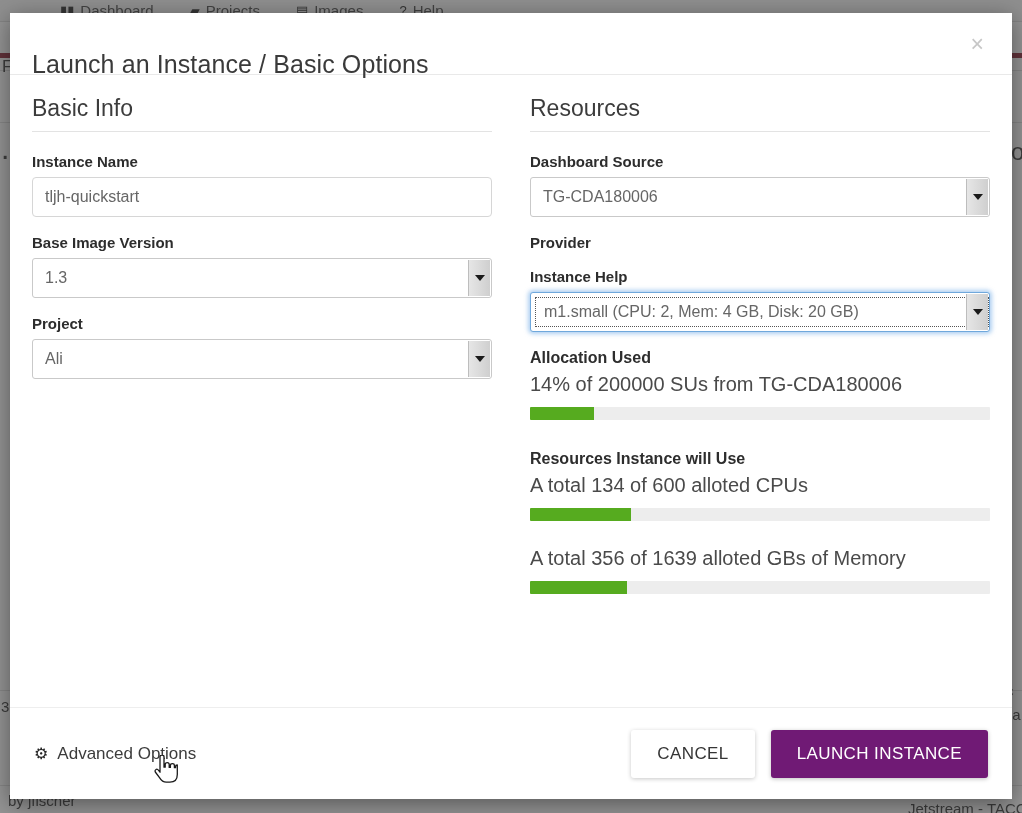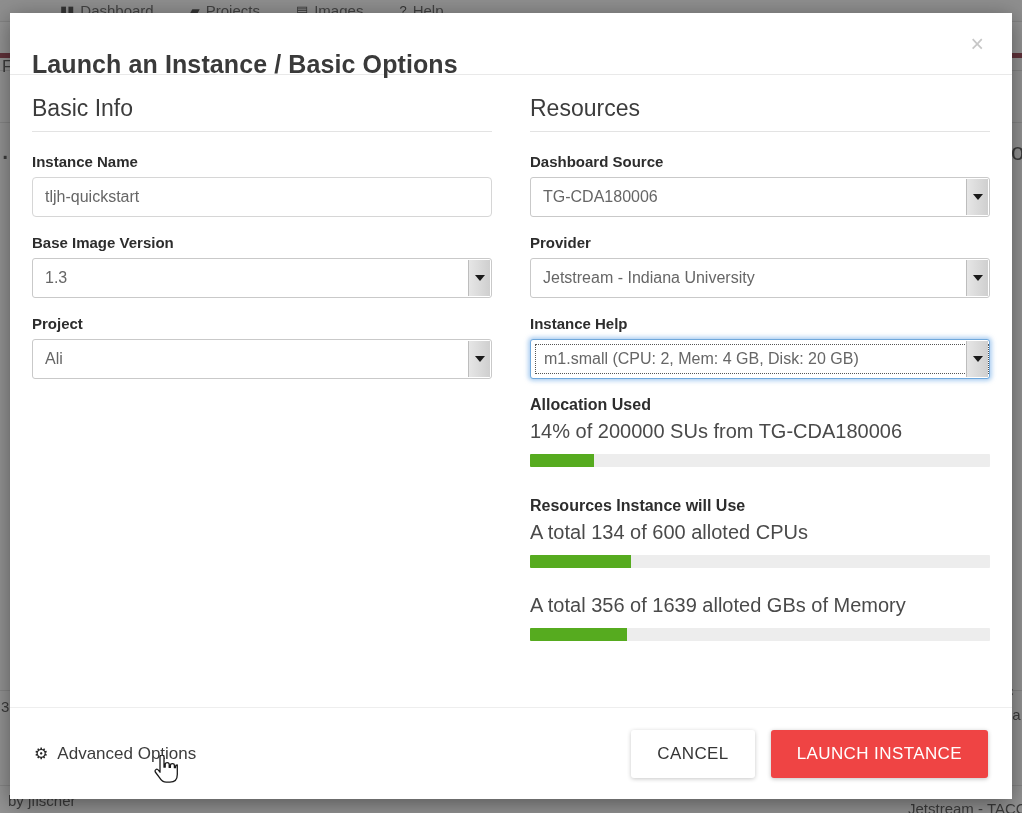--- a/index.html
+++ b/index.html
@@ -61,21 +61,21 @@
     display: flex; flex-direction: column;
   }
   .modal-header {
     position: relative;
     height: 62px; min-height: 62px;
     border-bottom: 1px solid #e9e9e9;
     display: flex; align-items: center;
     padding: 0 22px;
   }
   .modal-title {
-    font-size: 25px; color: #3a3a3a; font-weight: 700;
+    font-size: 25px; color: #3a3a3a; font-weight: 400;
     letter-spacing: .1px;
     margin-top: 42px;
   }
   .close-btn {
     position: absolute; right: 22px; top: 50%;
     transform: translateY(-50%);
     font-size: 23px; color: #c7c7c7;
     line-height: 1; background: none; border: none;
     cursor: pointer; padding: 2px 6px; font-family: "Liberation Sans", sans-serif;
   }
@@ -293,26 +293,20 @@
         <div class="select-wrap">
           <div class="select-box">
             <div class="select-value">TG-CDA180006</div>
             <div class="select-arrow"></div>
           </div>
         </div>
       </div>
 
       <div class="field">
         <label class="field-label">Provider</label>
-        <div class="select-wrap">
-          <div class="select-box">
-            <div class="select-value">Jetstream - Indiana University</div>
-            <div class="select-arrow"></div>
-          </div>
-        </div>
       </div>
 
       <div class="field">
         <label class="field-label">Instance Help</label>
         <div class="select-wrap focused">
           <div class="select-box">
             <div class="select-value">m1.small (CPU: 2, Mem: 4 GB, Disk: 20 GB)</div>
             <div class="select-arrow"></div>
           </div>
         </div>
@@ -345,21 +339,21 @@
     </div>
   </div>
 
   <div class="modal-footer">
     <div class="adv-opts">
       <span class="gear-ico">⚙</span>
       <span>Advanced Options</span>
     </div>
     <div class="footer-btns">
       <button class="btn btn-cancel">CANCEL</button>
-      <button class="btn btn-launch" style="background: #ef4444; text-align: right;">LAUNCH INSTANCE</button>
+      <button class="btn btn-launch" style="background: #701a75; text-align: right;">LAUNCH INSTANCE</button>
     </div>
   </div>
 </div>
 
 <div id="cursor">
   <svg width="26" height="30" viewBox="0 0 26 30" xmlns="http://www.w3.org/2000/svg">
     <path d="M8 1.8c0-1 .9-1.8 2-1.8s2 .8 2 1.8v10.4h1.2V9.5c0-1 .9-1.8 2-1.8s2 .8 2 1.8v2.9h1.2v-2c0-1 .9-1.8 2-1.8s2 .8 2 1.8v2.3h1.1v-1c0-1 .8-1.7 1.8-1.7v9.6c0 4.4-2.5 7.6-7.4 7.6h-3.6c-3.2 0-5-1.6-6.6-4.3L3.3 17c-.5-.9-.2-2 .7-2.5.8-.5 1.9-.2 2.4.6L8 17.2z" fill="#ffffff" stroke="#1a1a1a" stroke-width="1.3" stroke-linejoin="round"></path>
   </svg>
 </div>
 

